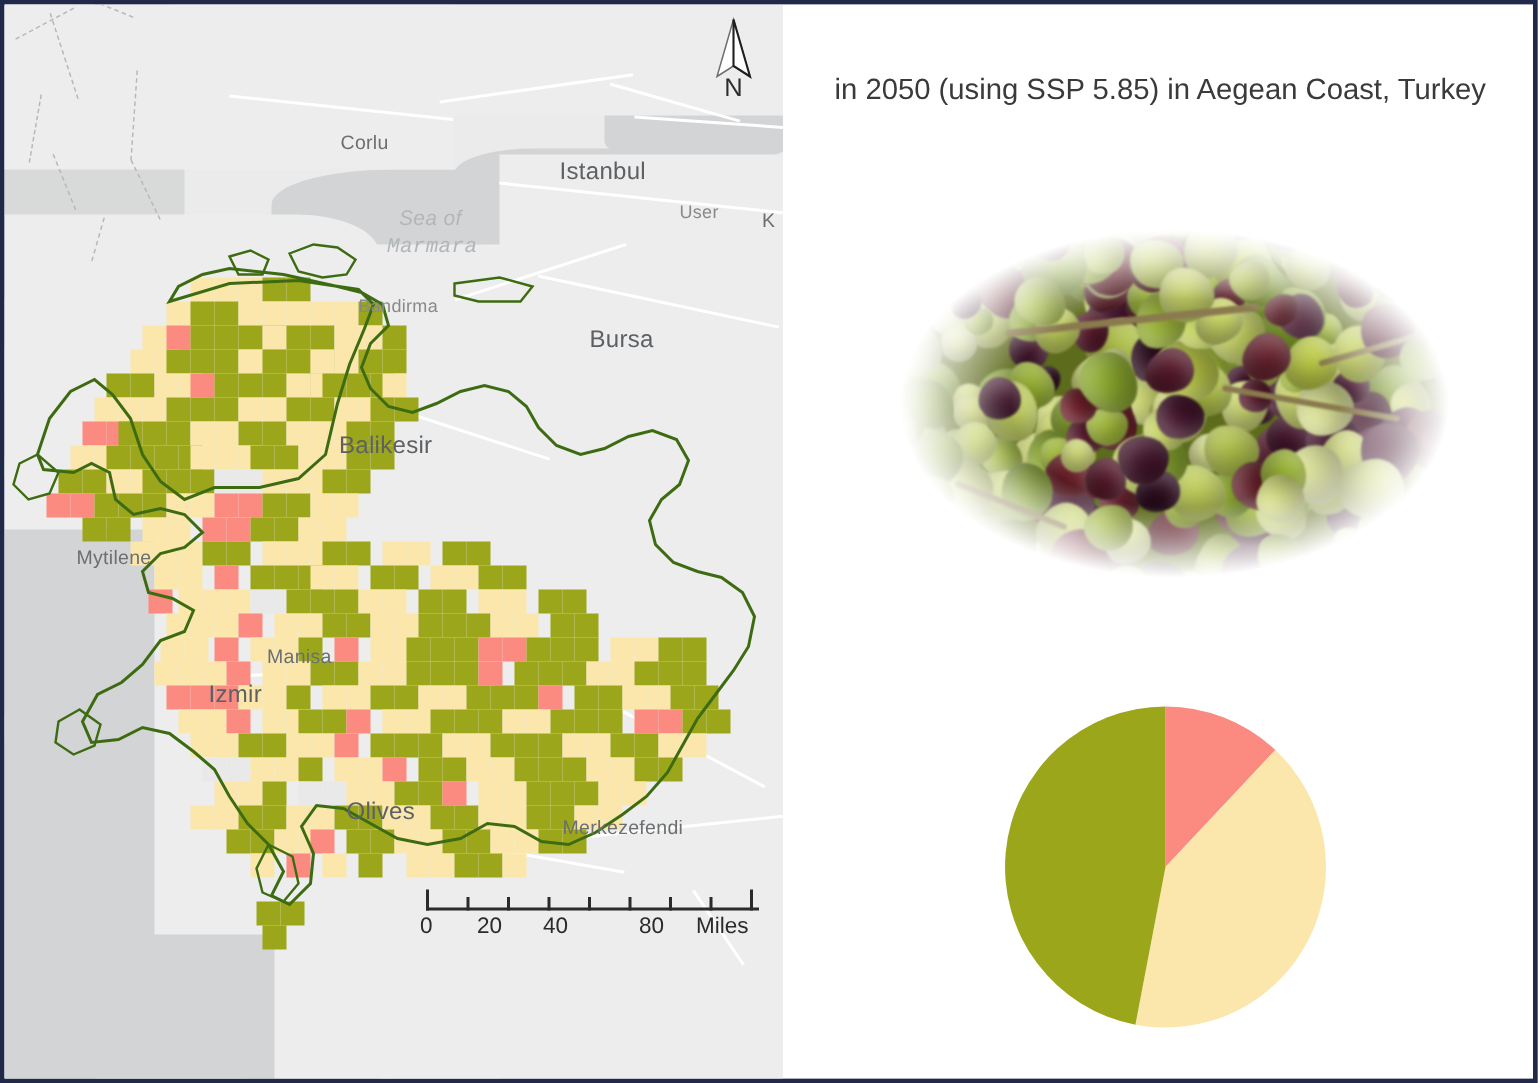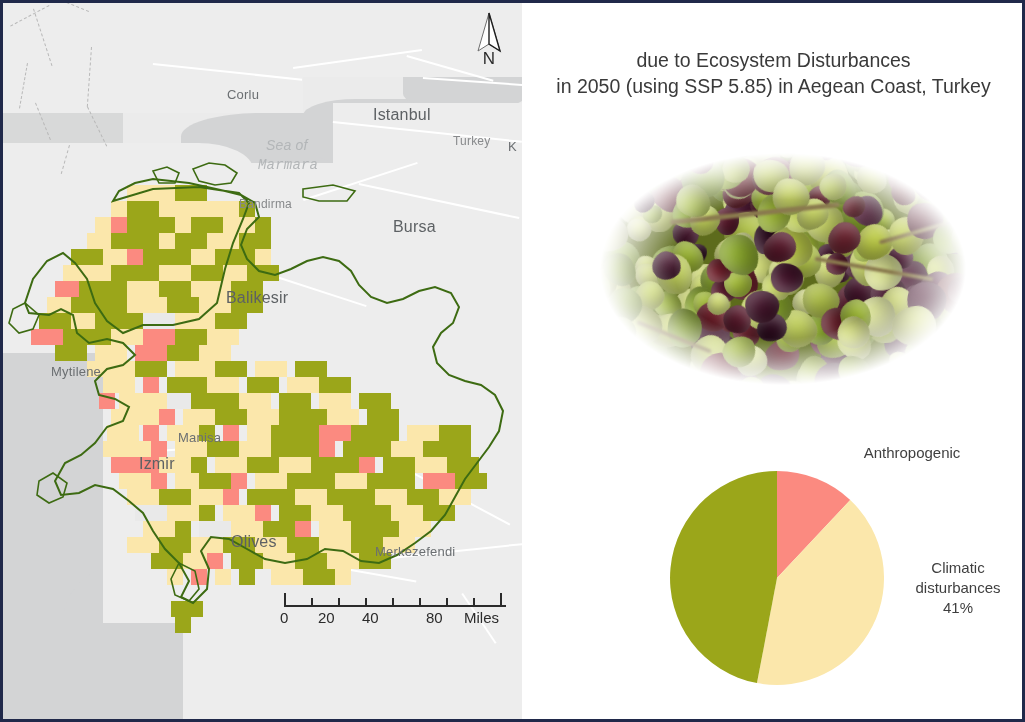--- a/index.html
+++ b/index.html
@@ -597,21 +597,21 @@
       <path d="M150,168 L164,164 L176,170 L172,180 L156,180 Z" fill="none" stroke="#3d6b12" stroke-width="1.6"></path>
       <path d="M300,186 L330,182 L352,188 L344,198 L316,198 L300,194 Z" fill="none" stroke="#3d6b12" stroke-width="1.6"></path>
       <path d="M22,300 L10,306 L6,320 L16,330 L30,326 L36,312 Z" fill="none" stroke="#3d6b12" stroke-width="1.6"></path>
       <path d="M50,470 L36,478 L34,492 L46,500 L60,494 L64,480 Z" fill="none" stroke="#3d6b12" stroke-width="1.6"></path>
       <path d="M176,560 L168,576 L172,592 L186,598 L196,586 L192,568 Z" fill="none" stroke="#3d6b12" stroke-width="1.6"></path>
     </svg>
 
     <div id="map-labels">
         <div class="map-label lbl-mid" style="left: 224px; top: 84px;">Corlu</div>
         <div class="map-label lbl-major" style="left: 370px; top: 103px;">Istanbul</div>
-        <div class="map-label lbl-minor" style="left: 450px; top: 131px;">Turkey</div>
+        <div class="map-label lbl-minor" style="left: 450px; top: 131px;">User</div>
         <div class="map-label lbl-mid" style="left: 505px; top: 136px;">K</div>
         <div class="map-label lbl-minor" style="left: 236px; top: 194px;">Bandirma</div>
         <div class="map-label lbl-major" style="left: 390px; top: 215px;">Bursa</div>
         <div class="map-label lbl-major" style="left: 223px; top: 286px;">Balikesir</div>
         <div class="map-label lbl-mid" style="left: 48px; top: 361px;">Mytilene</div>
         <div class="map-label lbl-mid" style="left: 175px; top: 427px;">Manisa</div>
         <div class="map-label lbl-major" style="left: 136px; top: 452px;">Izmir</div>
         <div class="map-label lbl-major" style="left: 228px; top: 530px;">Olives</div>
         <div class="map-label lbl-mid" style="left: 372px; top: 541px;">Merkezefendi</div>
       </div>
@@ -645,21 +645,20 @@
       <div class="s-num" style="left:78px;">40</div>
       <div class="s-num" style="left:142px;">80</div>
       <div class="s-unit">Miles</div>
     </div>
 
   </div>
 
   <div id="info-panel">
 
     <div id="title">
-      <div>due to Ecosystem Disturbances</div>
       <div>in 2050 (using SSP 5.85) in Aegean Coast, Turkey</div>
     </div>
 
     <div id="photo-wrap">
       <div id="photo">
         <div class="teal"></div>
       <div class="olive" style="left: 343.84px; top: 195.037px; width: 37.6634px; height: 40.3821px; background: rgb(47, 13, 32); box-shadow: rgba(0, 0, 0, 0.38) -6.77942px -8.07641px 18.8317px inset, rgba(255, 255, 255, 0.3) 6.02615px 5.65349px 15.0654px inset; transform: rotate(-55.4deg);"></div>
           <div class="olive" style="left: 77.8478px; top: 208.521px; width: 31.5974px; height: 29.3897px; background: rgb(135, 165, 43); box-shadow: rgba(0, 0, 0, 0.38) -5.68754px -5.87793px 15.7987px inset, rgba(255, 255, 255, 0.3) 5.05559px 4.11455px 12.639px inset; transform: rotate(-70deg);"></div>
           <div class="olive" style="left: 145.386px; top: 66.2088px; width: 29.4077px; height: 31.7427px; background: rgb(200, 216, 94); box-shadow: rgba(0, 0, 0, 0.38) -5.29339px -6.34854px 14.7039px inset, rgba(255, 255, 255, 0.3) 4.70524px 4.44398px 11.7631px inset; transform: rotate(66.7deg);"></div>
           <div class="olive" style="left: 340.475px; top: 36.3634px; width: 28.3854px; height: 28.0617px; background: rgb(61, 17, 40); box-shadow: rgba(0, 0, 0, 0.38) -5.10937px -5.61234px 14.1927px inset, rgba(255, 255, 255, 0.3) 4.54166px 3.92864px 11.3542px inset; transform: rotate(-22.1deg);"></div>
@@ -1077,22 +1076,16 @@
 
     <div id="pie-block">
       <svg id="pie-svg" width="214" height="250" viewBox="0 0 214 250">
         <g id="pie-slices" transform="translate(107,125)">
             <path d="M0,0 L0.00,-107.00 A107,107 0 0,1 73.25,-78.00 Z" fill="#fb8a80"></path>
             <path d="M0,0 L73.25,-78.00 A107,107 0 0,1 -20.05,105.10 Z" fill="#fbe7ab"></path>
             <path d="M0,0 L-20.05,105.10 A107,107 0 0,1 -0.00,-107.00 Z" fill="#9ba61a"></path>
           </g>
       </svg>
       <div class="pie-label" id="label-anthropogenic">
-        <div>Anthropogenic</div>
-      </div>
-      <div class="pie-label" id="label-climatic">
-        <div>Climatic</div>
-        <div>disturbances</div>
-        <div>41%</div>
       </div>
     </div>
   </div>
 </div>
 
 </body></html>

